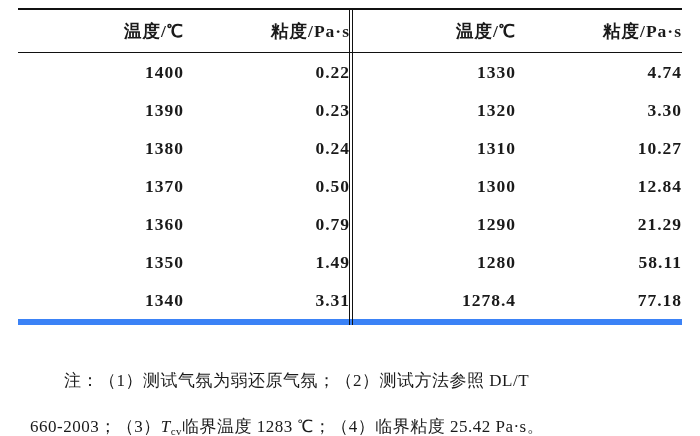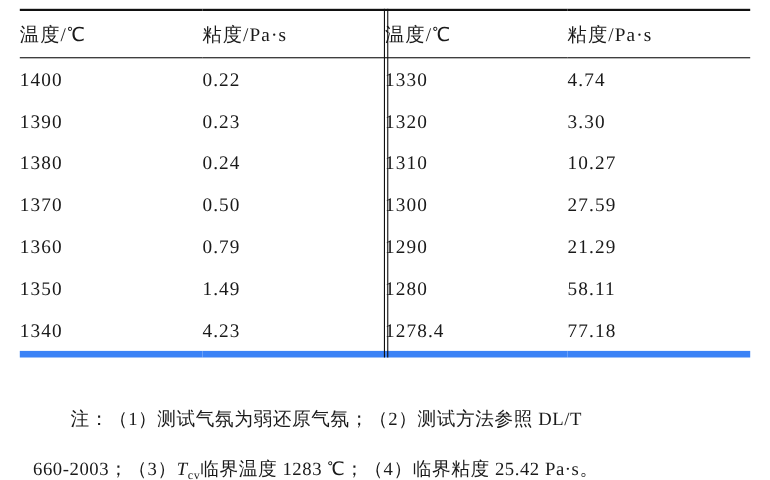--- a/index.html
+++ b/index.html
@@ -32,23 +32,23 @@
     border-collapse: collapse;
     width: 664px;
     table-layout: fixed;
   }
   table.data col.c0 { width: 166px; }
   table.data col.c1 { width: 166px; }
   table.data col.c2 { width: 166px; }
   table.data col.c3 { width: 166px; }
 
   table.data th, table.data td {
-    text-align: left;
+    text-align: right;
     font-size: 17.5px;
-    font-weight: normal;
+    font-weight: bold;
     padding: 0;
     letter-spacing: 1px;
   }
   table.data th {
     height: 42px;
     vertical-align: middle;
   }
   table.data td {
     height: 38px;
     vertical-align: middle;
@@ -138,37 +138,37 @@
         <tr>
           <td>1380</td>
           <td>0.24</td>
           <td>1310</td>
           <td>10.27</td>
         </tr>
         <tr>
           <td>1370</td>
           <td>0.50</td>
           <td>1300</td>
-          <td>27.59</td>
+          <td>12.84</td>
         </tr>
         <tr>
           <td>1360</td>
           <td>0.79</td>
           <td>1290</td>
           <td>21.29</td>
         </tr>
         <tr>
           <td>1350</td>
           <td>1.49</td>
           <td>1280</td>
           <td>58.11</td>
         </tr>
         <tr class="rule-bottom">
           <td>1340</td>
-          <td>4.23</td>
+          <td>3.31</td>
           <td>1278.4</td>
           <td>77.18</td>
         </tr>
       </tbody>
     </table>
   </div>
 
   <div class="note">
     <p class="indent">注：（1）测试气氛为弱还原气氛；（2）测试方法参照 DL/T</p>
     <p><span>660-2003；（3）</span><i class="var">T</i><sub>cv</sub><span>临界温度 1283 ℃；（4）临界粘度 25.42 Pa·s。</span></p>

